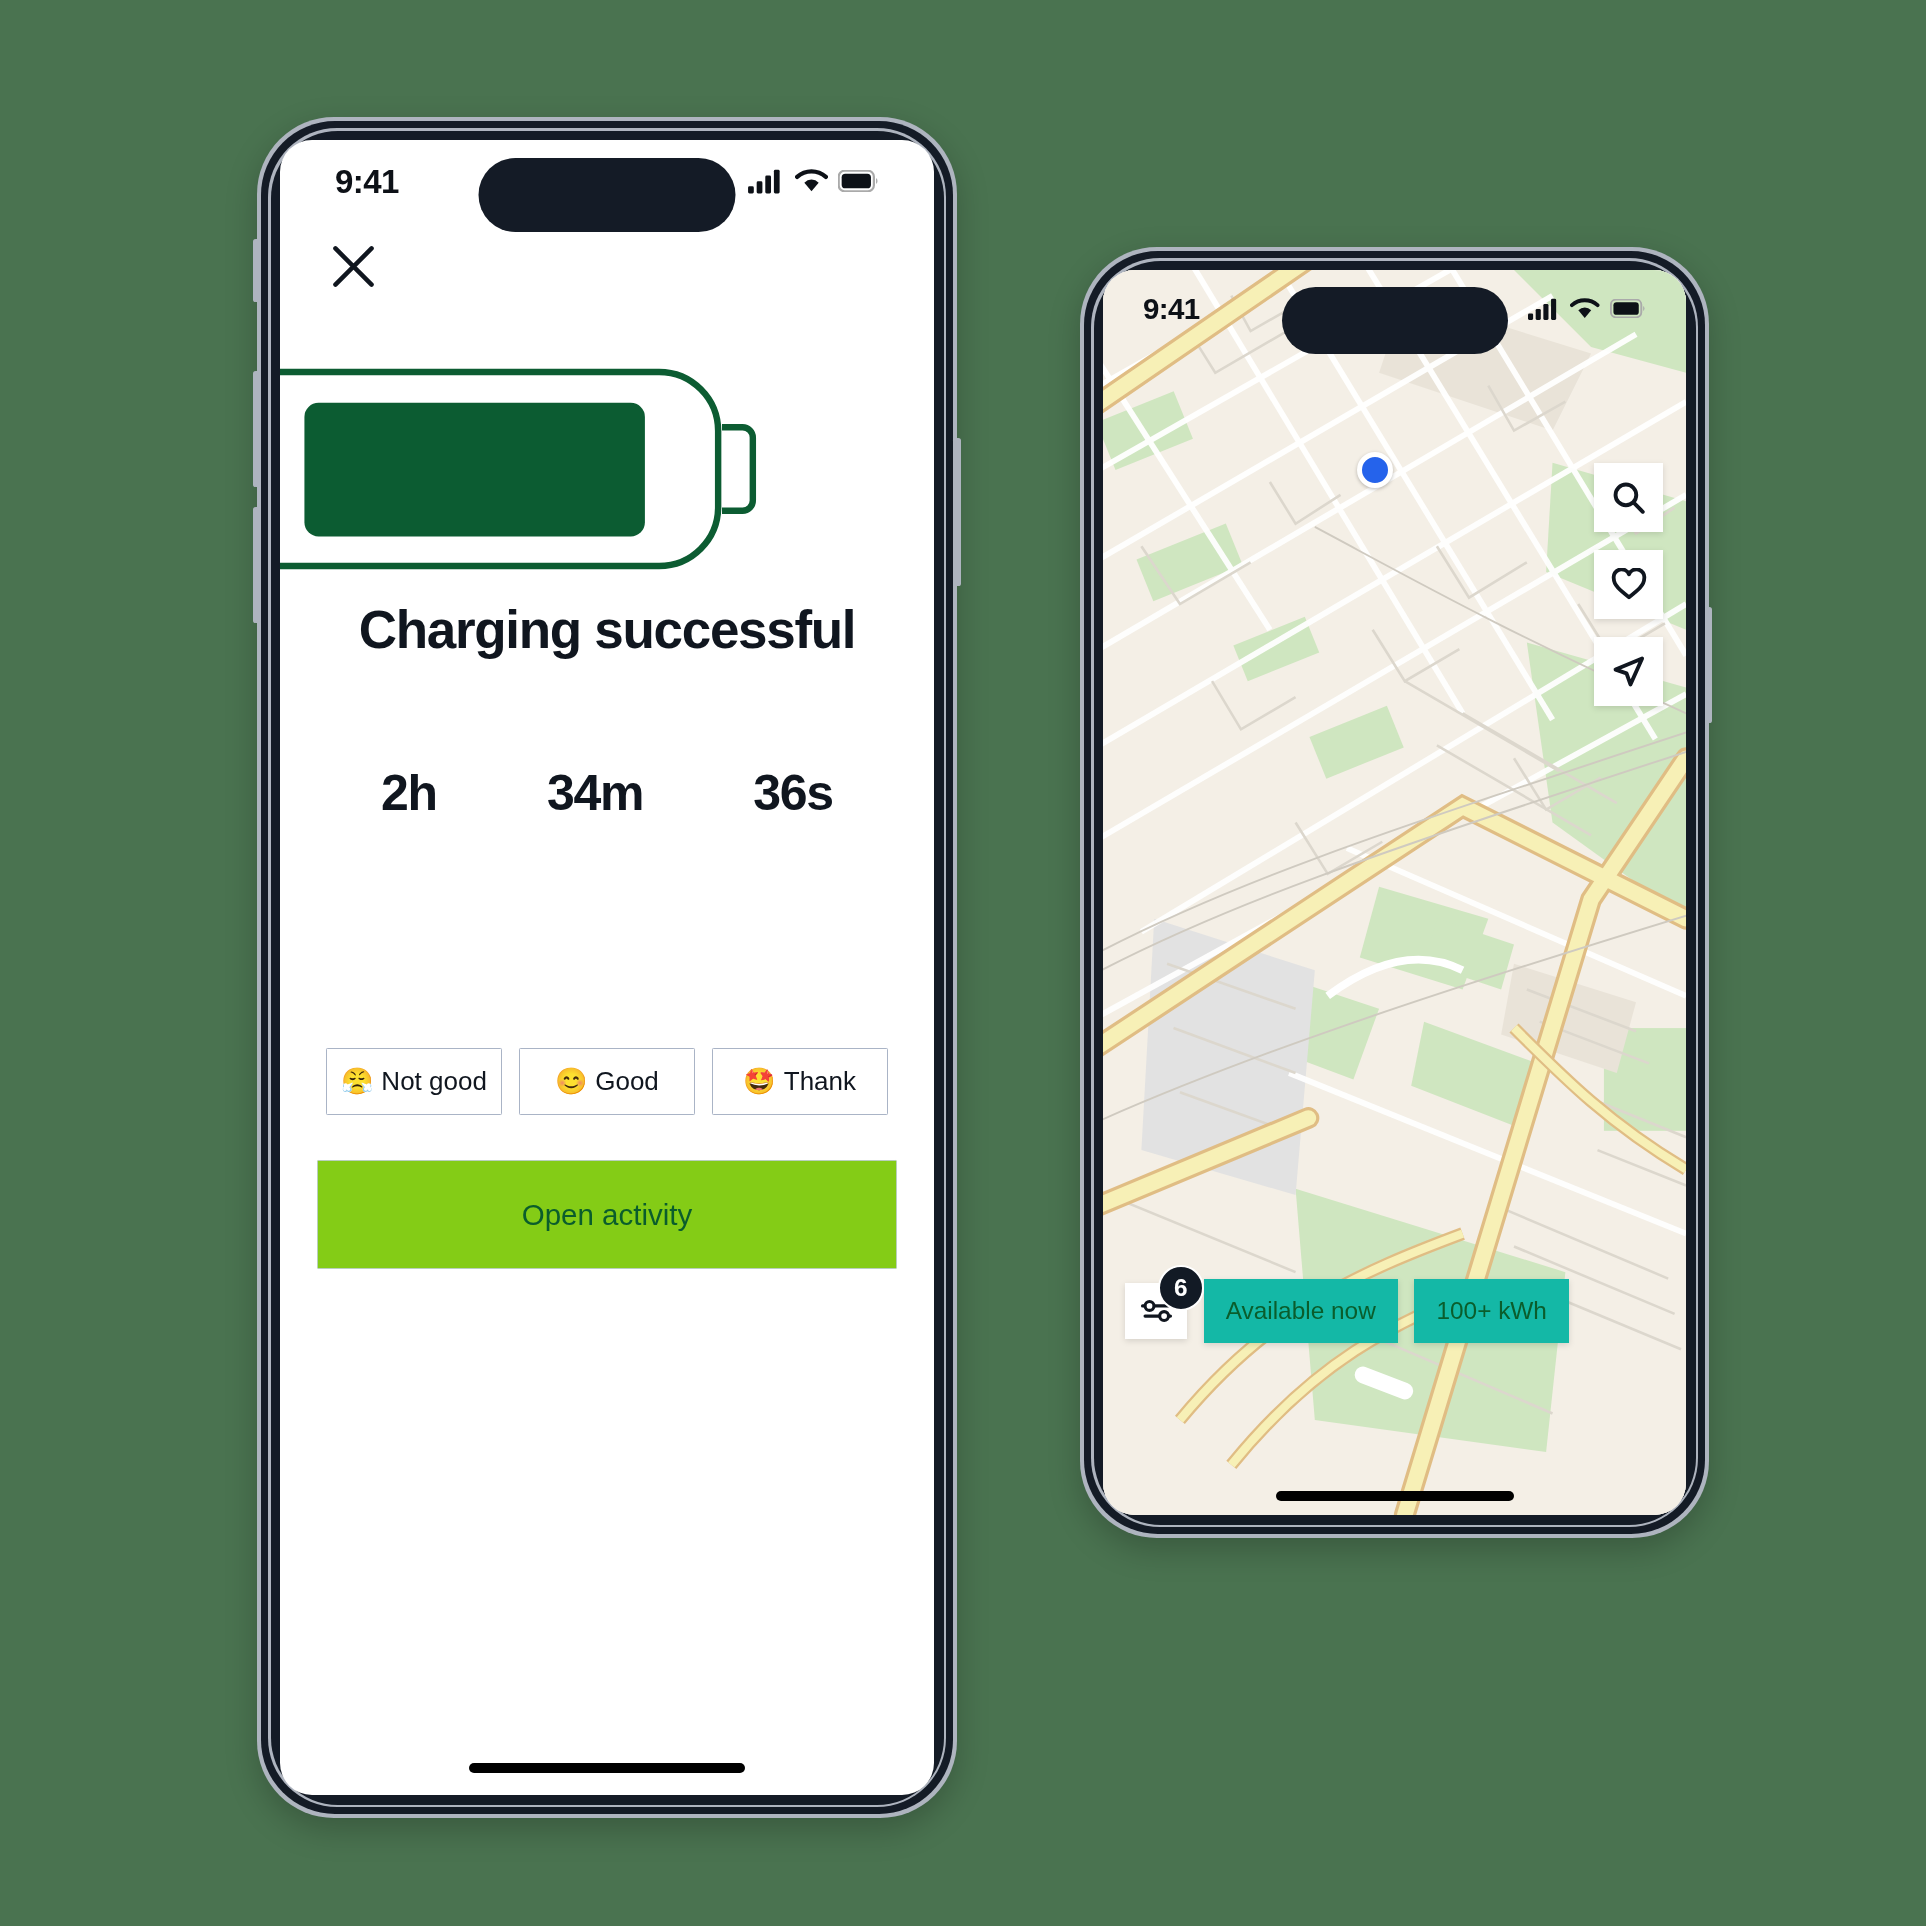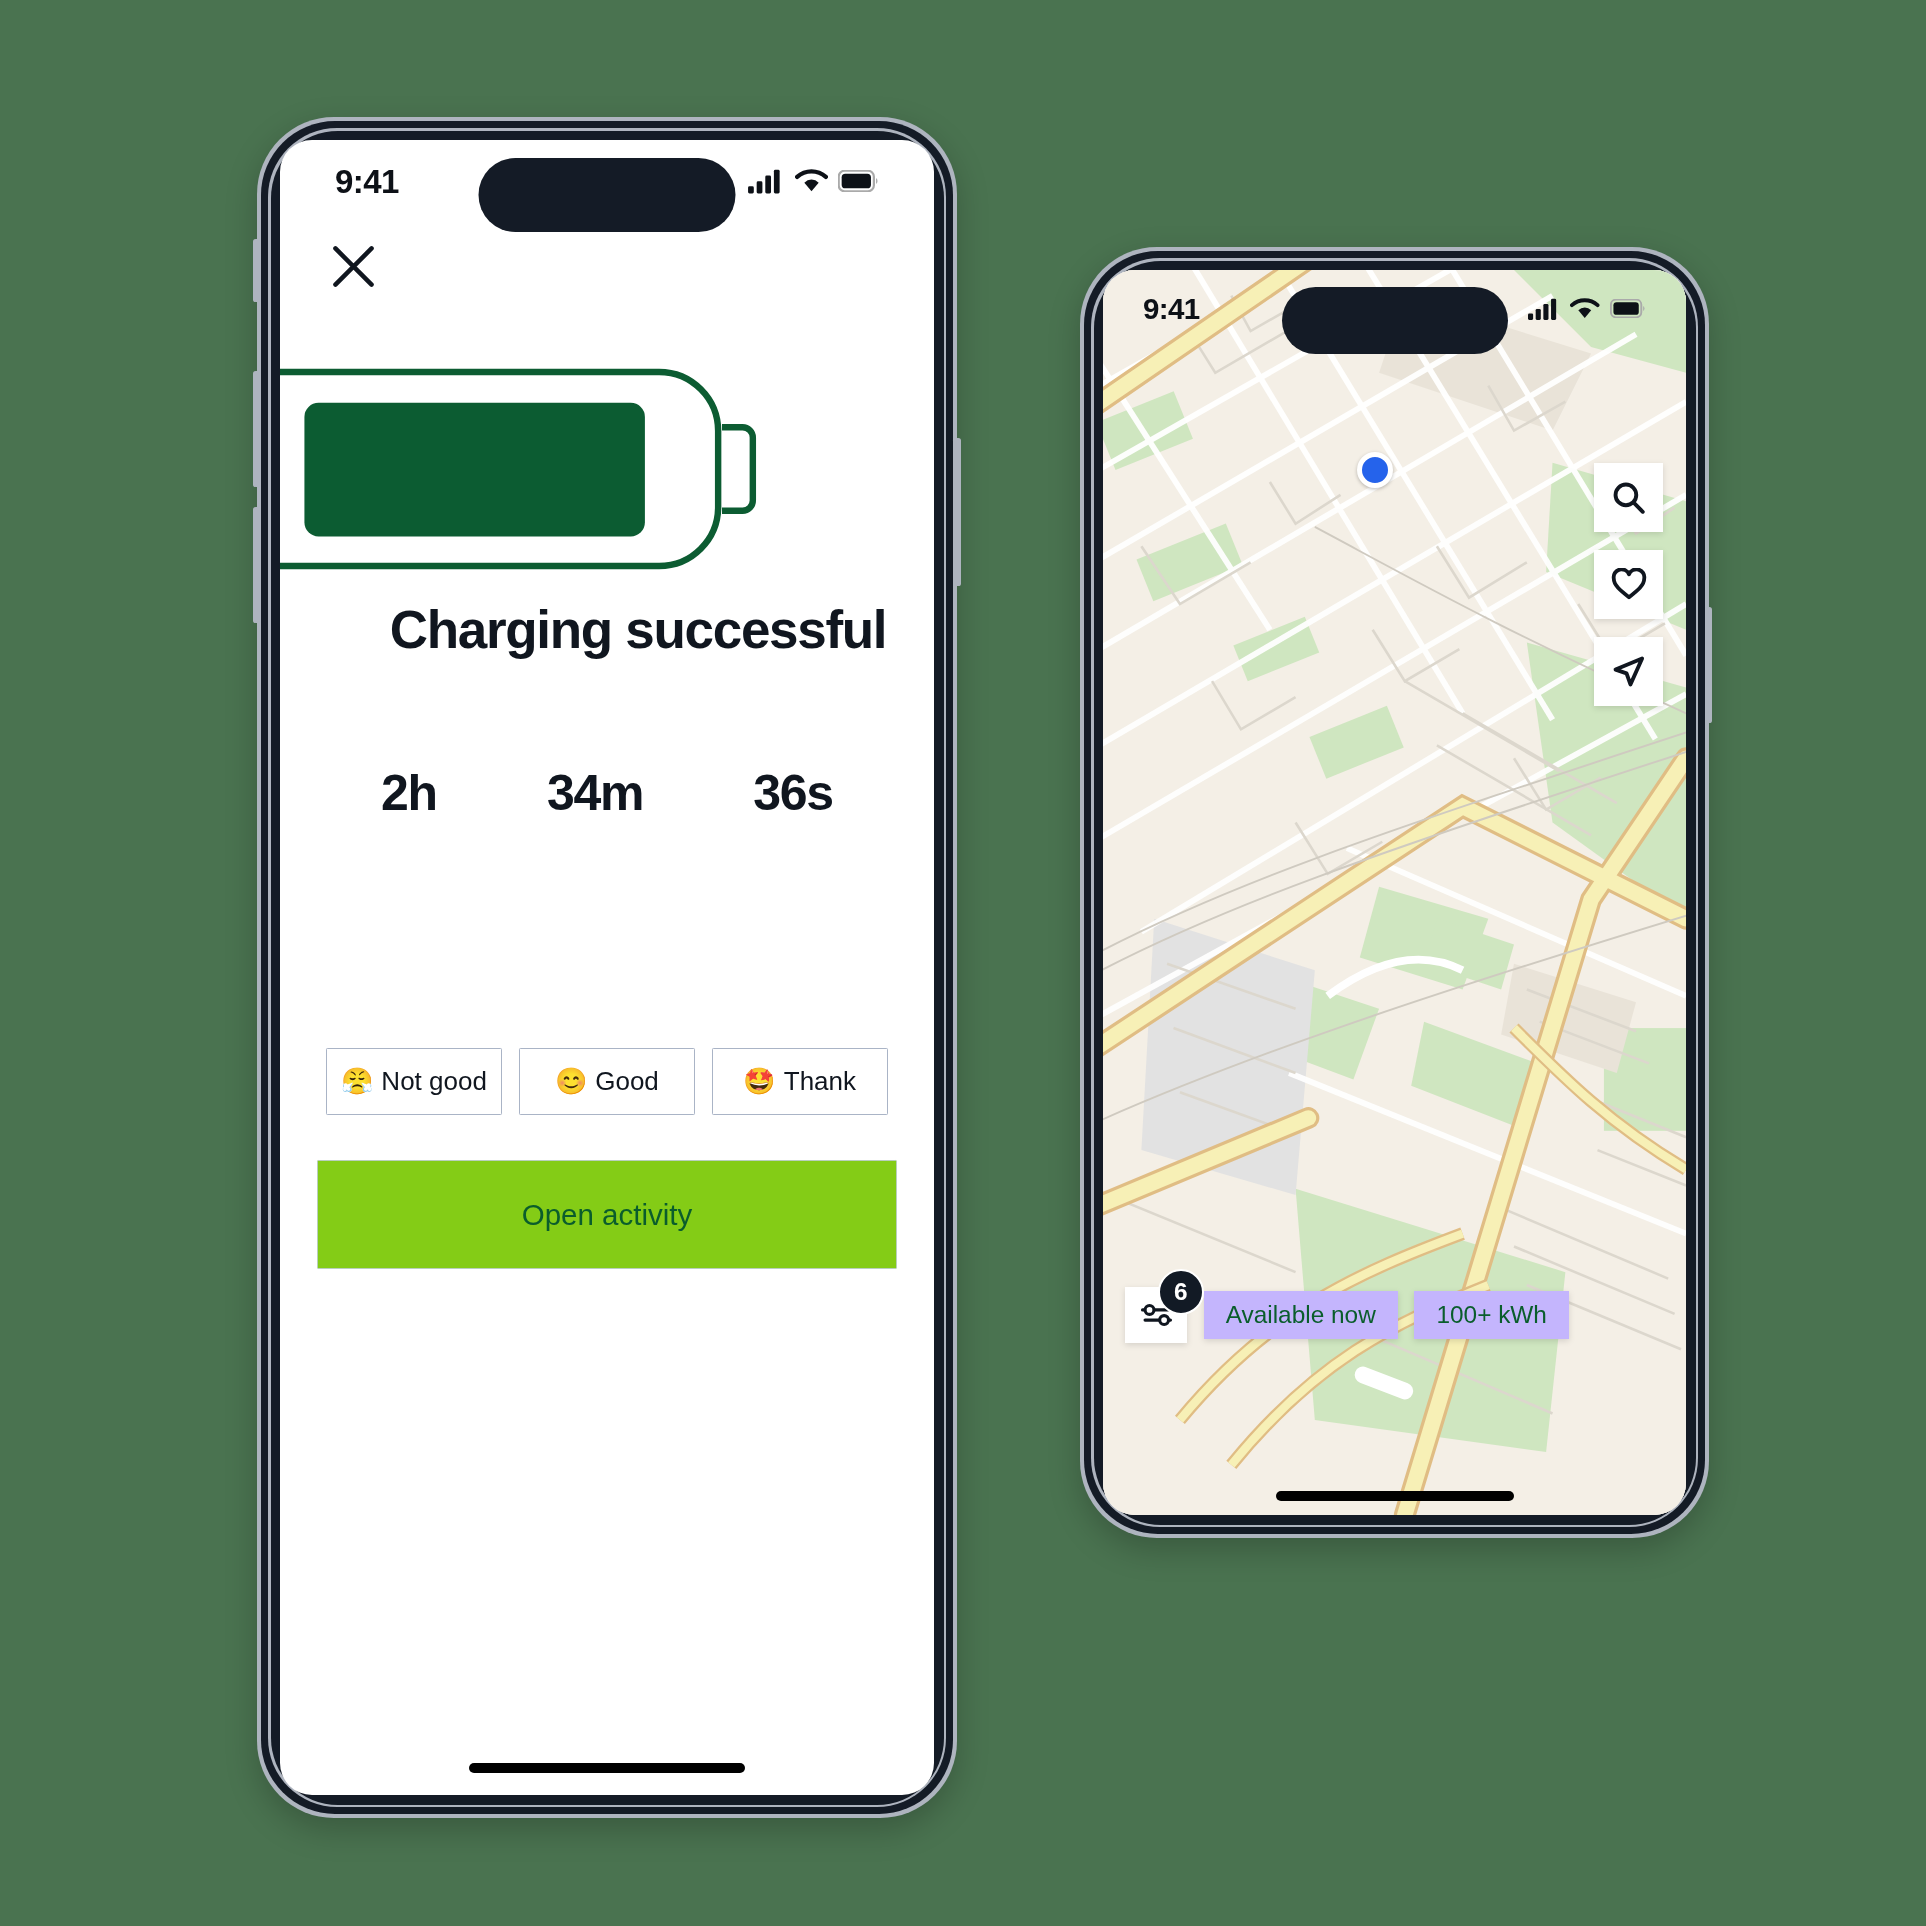--- a/index.html
+++ b/index.html
@@ -65,21 +65,21 @@
   .close-btn {
     position:absolute; top:98px; left:45px; width:56px; height:56px;
     display:flex; align-items:center; justify-content:center; cursor:pointer; z-index:5;
   }
   .battery-wrap {
     position:absolute; top:223px; left:0; width:100%; height:212px;
   }
   .title {
     position:absolute; top:459px; left:0; width:100%;
     text-align:center; font-size:53px; font-weight:700;
-    color:#10161f; letter-spacing:-1.3px;margin-left:31px;
+    color:#10161f; letter-spacing:-1.3px;
   }
   .subtitle {
     position:absolute; top:543px; left:0; width:100%;
     text-align:center; font-size:28px; color:#1d242e;
   }
   .duration {
     position:absolute; top:604px; left:0; width:100%;
     display:flex; justify-content:space-around; padding:0 46px;margin-top:20px;
   }
   .duration span { font-size:50px; font-weight:700; color:#10161f; letter-spacing:-1.3px; }
@@ -130,21 +130,21 @@
     display:flex; align-items:center; justify-content:center;
     box-shadow:0 1.9px 6.4px rgba(0,0,0,.13); cursor:pointer;
   }
   .filter-badge {
     position:absolute; top:-18px; right:-16.7px; width:46px; height:46px;
     border-radius:50%; background:#121a25; color:#fff;
     display:flex; align-items:center; justify-content:center;
     font-size:24.4px; font-weight:600; border:2.6px solid #fff;
   }
   .chip {
-    height:48px; background:#c4b5fd; display:flex; align-items:center;
+    height:64px; background:#14b8a6; display:flex; align-items:center;
     justify-content:center; padding:0 22px; font-size:24.4px; color:#0a5d2c;
     box-shadow:0 1.9px 6.4px rgba(0,0,0,.13); cursor:pointer; white-space:nowrap;
   }
   .tabbar {
     position:absolute; left:0; right:0; bottom:0; height:161px;
     background:#fff; border-top:1.3px solid #e4e7ec;
     display:flex; align-items:flex-start; padding-top:16.7px; z-index:6;
   }
   .tab { flex:1; display:flex; flex-direction:column; align-items:center; gap:9px; cursor:pointer; }
   .tab-label { font-size:23px; color:#5b6472; }

